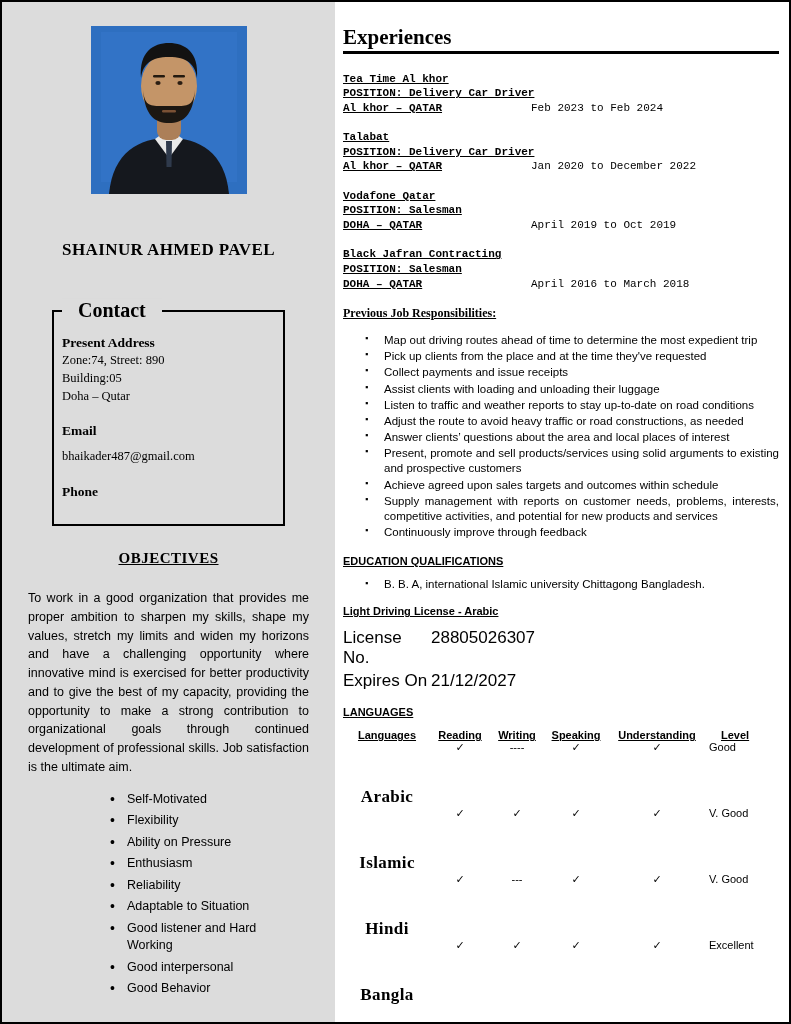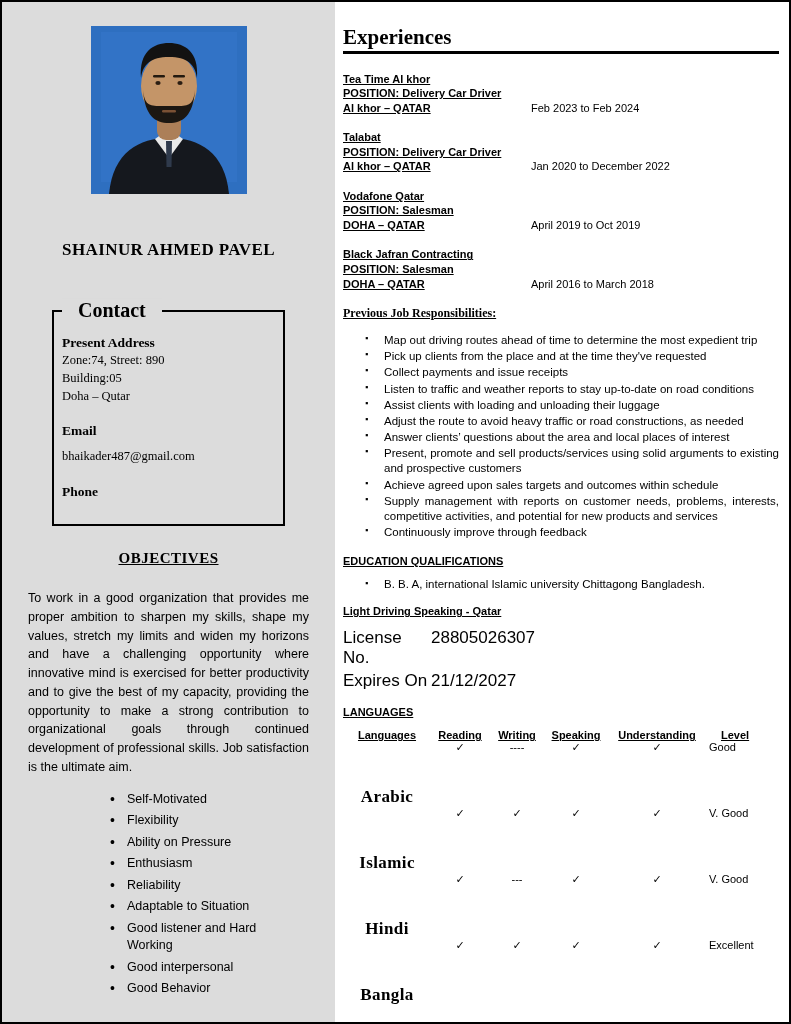--- a/index.html
+++ b/index.html
@@ -21,21 +21,21 @@
   .phone-num{font-weight:bold;font-size:14.5px;}
   .objectives-title{font-family:"Liberation Serif",serif;text-align:center;font-size:15px;font-weight:bold;text-decoration:underline;margin-top:24px;letter-spacing:.5px;}
   .objective-text{font-size:12.5px;line-height:1.5;text-align:justify;padding:10px 26px 0;}
   .skills{list-style:none;margin:14px 0 0;padding:0 34px 0 108px;}
   .skills li{position:relative;padding-left:17px;font-size:12.5px;line-height:1.4;margin-bottom:4px;}
   .skills li::before{content:"\2022";position:absolute;left:0;top:-1px;font-size:14px;}
 
   
   .main{flex:1;padding:6px 10px 0 8px;box-sizing:border-box;}
   .exp-title{font-family:"Liberation Serif",serif;font-size:21px;font-weight:bold;border-bottom:3px solid #000;padding-bottom:1px;}
-  .exp{margin-top:10px;font-family:Liberation Sans, sans-serif;font-size:11px;line-height:1.32;}
+  .exp{margin-top:10px;font-family:Liberation Mono, monospace;font-size:11px;line-height:1.32;}
   .exp ~ .exp{margin-top:15px;}
   .bu{font-weight:bold;text-decoration:underline;}
   .exp-row{display:flex;gap:8px;}
   .exp-row .loc{width:180px;}
   .h-serif{font-family:"Liberation Serif",serif;font-size:12px;font-weight:bold;text-decoration:underline;margin-top:15px;}
   .h-sans{font-size:11px;font-weight:bold;text-decoration:underline;margin-top:15px;}
   .resp{list-style:none;margin:5px 0 0 22px;padding:0;}
   .resp li{position:relative;padding-left:19px;font-size:11.5px;line-height:1.32;margin-bottom:1px;text-align:justify;}
   .resp li::before{content:"\25AA";position:absolute;left:0;top:0;font-size:9px;}
   .edu-list{list-style:none;margin:4px 0 0 22px;padding:0;}
@@ -145,36 +145,36 @@
         <span class="bu loc">DOHA – QATAR</span>
         <span>April 2016 to March 2018</span>
       </div>
     </section>
 
     <h3 class="h-serif">Previous Job Responsibilities:</h3>
     <ul class="resp">
       <li>Map out driving routes ahead of time to determine the most expedient trip</li>
       <li>Pick up clients from the place and at the time they've requested</li>
       <li>Collect payments and issue receipts</li>
+      <li>Assist clients with loading and unloading their luggage</li>
       <li>Listen to traffic and weather reports to stay up-to-date on road conditions</li>
-      <li>Assist clients with loading and unloading their luggage</li>
       <li>Adjust the route to avoid heavy traffic or road constructions, as needed</li>
       <li>Answer clients’ questions about the area and local places of interest</li>
       <li>Present, promote and sell products/services using solid arguments to existing and prospective customers</li>
       <li>Achieve agreed upon sales targets and outcomes within schedule</li>
       <li>Supply management with reports on customer needs, problems, interests, competitive activities, and potential for new products and services</li>
       <li>Continuously improve through feedback</li>
     </ul>
 
     <h3 class="h-sans">EDUCATION QUALIFICATIONS</h3>
     <ul class="edu-list">
       <li>B. B. A, international Islamic university Chittagong Bangladesh.</li>
     </ul>
 
-    <h3 class="h-sans">Light Driving Speaking  - Qatar</h3>
+    <h3 class="h-sans">Light Driving License  - Arabic</h3>
     <div class="kv-row">
       <span class="lbl">License No.</span>
       <span>28805026307</span>
     </div>
     <div class="kv-row">
       <span class="lbl">Expires On</span>
       <span>21/12/2027</span>
     </div>
 
     <h3 class="h-sans">LANGUAGES</h3>

